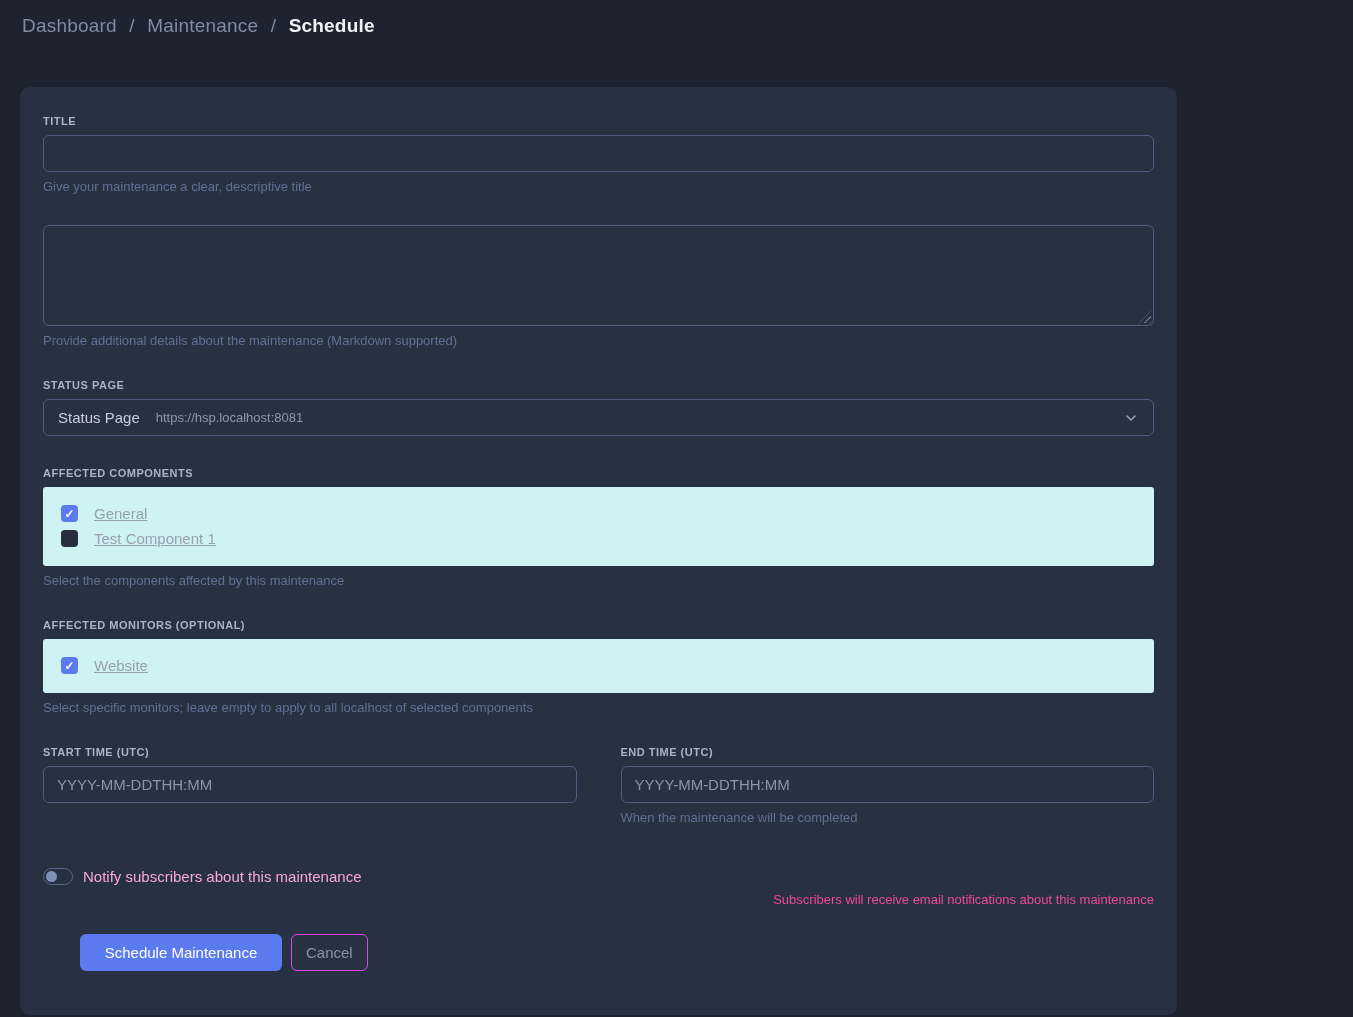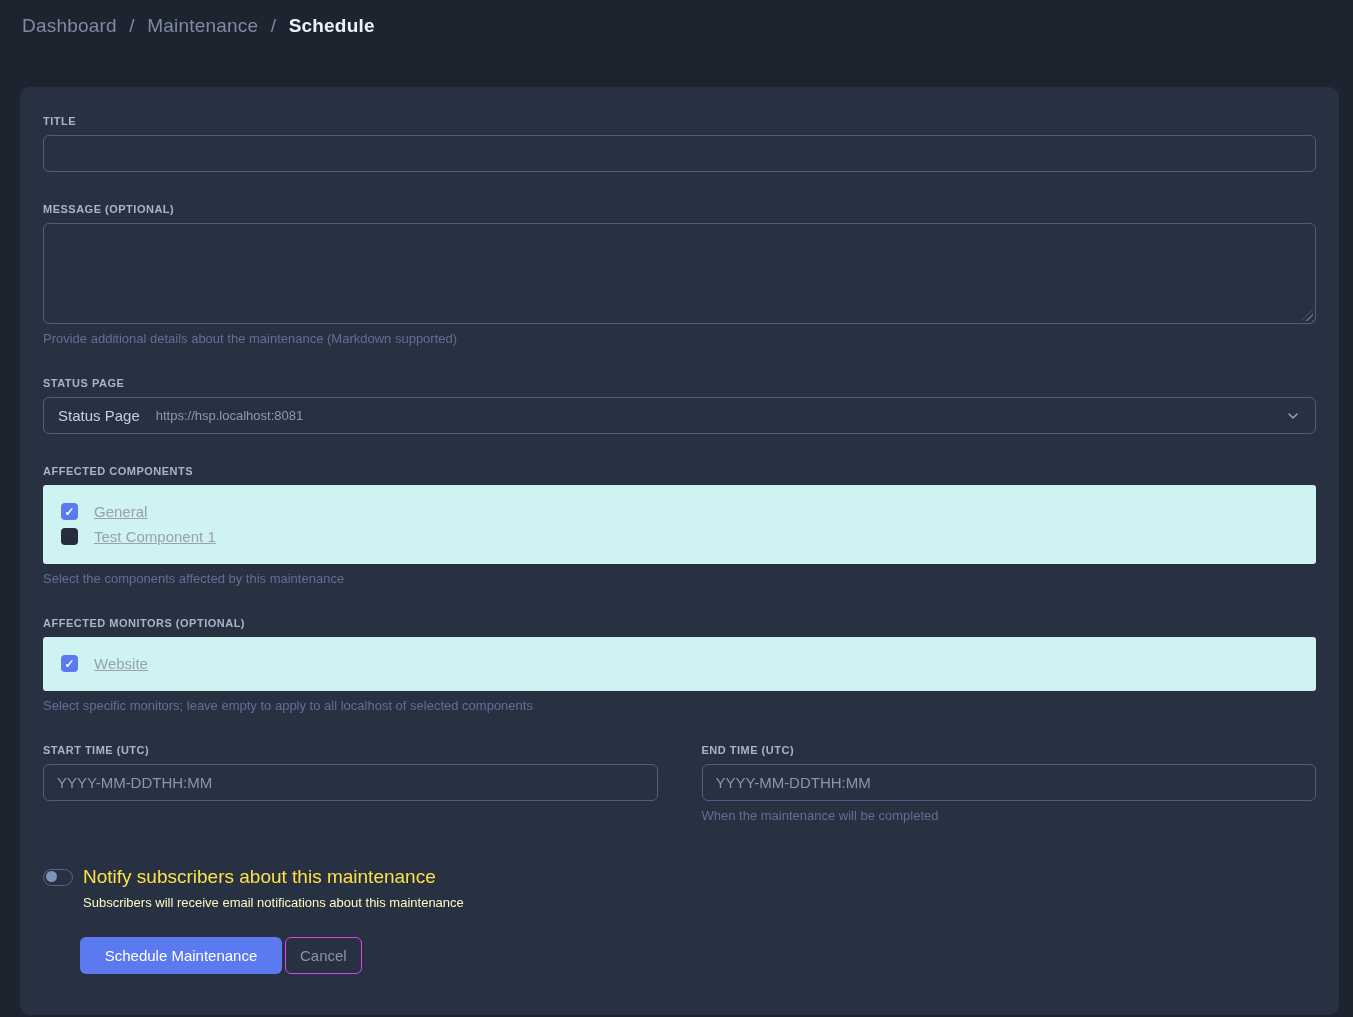--- a/index.html
+++ b/index.html
@@ -13,21 +13,21 @@
   
   .header { padding: 13px 14px 0 22px; height: 50px; }
   .breadcrumb { font-size: 19px; line-height: 25px; color: #7e8ba4; letter-spacing: .2px; }
   .breadcrumb .crumb-link { color: #7e8ba4; cursor: pointer; }
   .breadcrumb .crumb-sep { color: #7e8ba4; margin: 0 7px; }
   .breadcrumb .crumb-current { color: #eef1f6; font-weight: 600; }
 
   
   .card {
     margin: 37px 14px 0 20px;
-    width: 1319px;
+    width: 1157px;
     height: 928px;
     background: #273142;
     border-radius: 10px;
     padding: 28px 23px;
   }
 
   .field-label {
     font-size: 11px; font-weight: 600; letter-spacing: .5px;
     color: #a9b4c6; text-transform: uppercase;
     margin-bottom: 8px;
@@ -99,25 +99,25 @@
   .toggle {
     width: 30px; height: 17px; border: 1.5px solid #55688e; border-radius: 9px;
     position: relative; cursor: pointer; flex: 0 0 auto;
   }
   .toggle .knob {
     position: absolute; left: 2px; top: 1.5px;
     width: 11px; height: 11px; border-radius: 50%;
     background: #7f93ba;
     transition: left .15s;
   }
-  .toggle-label { font-size: 19px; color: #fde047; }
-  .toggle-helper { font-size: 13px; color: #fef9c3; margin: 7px 0 0 40px; }
-
-  
-  .actions { margin-top: 27px; display: flex; gap: 3px; padding-left: 37px; }
+  .toggle-label { font-size: 15px; color: #f9a8d4; }
+  .toggle-helper { font-size: 13px; color: #ec4899; margin: 7px 0 0 40px; text-align: right; }
+
+  
+  .actions { margin-top: 27px; display: flex; gap: 9px; padding-left: 37px; }
   .btn {
     height: 37px; border-radius: 6px; font-size: 15px;
     font-family: "Liberation Sans", sans-serif;
     display: inline-flex; align-items: center; justify-content: center;
     cursor: pointer;
   }
   .btn-primary {
     background: #5b7af0; color: #ffffff; border: none;
     min-width: 202px; padding: 0 22px;
   }
@@ -137,24 +137,24 @@
     <span class="crumb-sep">/</span>
     <span class="crumb-current">Schedule</span>
   </div>
 </div>
 
 <div class="card">
 
   <div class="group">
     <div class="field-label">TITLE</div>
     <input class="text-input" type="text" placeholder="" style="">
-  </div>
-
-  <div class="group">
-    <div class="field-label">MESSAGE (OPTIONAL)</div>
+    <div class="helper">Give your maintenance a clear, descriptive title</div>
+  </div>
+
+  <div class="group">
     <div class="textarea-wrap">
       <textarea class="textarea" placeholder="" style=""></textarea>
       <div class="resize-handle"></div>
     </div>
     <div class="helper">Provide additional details about the maintenance (Markdown supported)</div>
   </div>
 
   <div class="group">
     <div class="field-label">STATUS PAGE</div>
     <div class="select">

